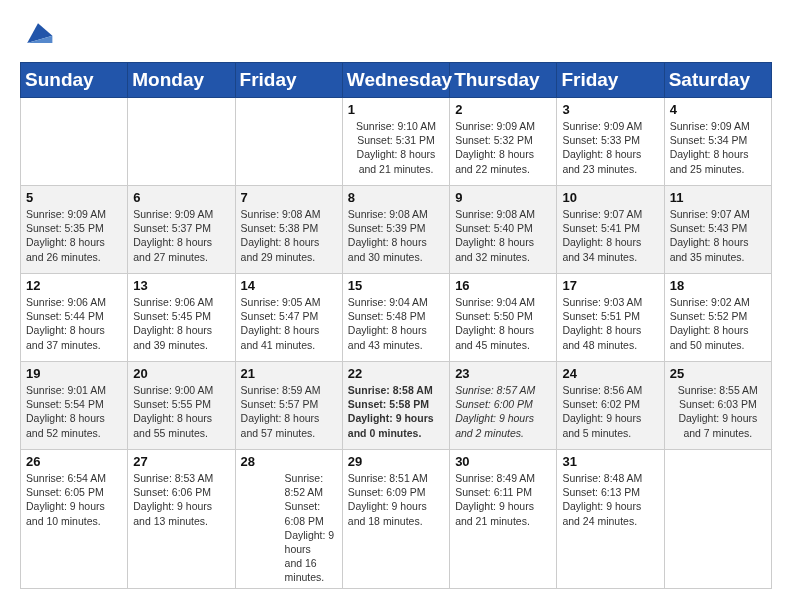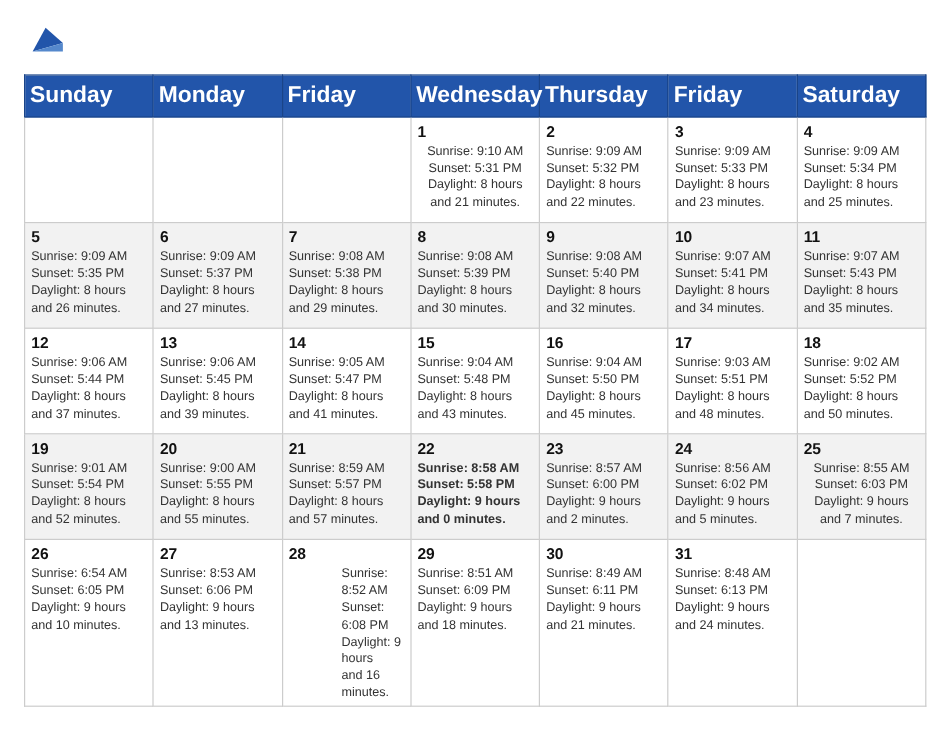--- a/index.html
+++ b/index.html
@@ -292,21 +292,21 @@
           </td>
           <td>
             <div class="day-number">22</div>
             <div class="day-info" style="white-space: pre-line; font-weight: bold;">Sunrise: 8:58 AM
 Sunset: 5:58 PM
 Daylight: 9 hours
 and 0 minutes.</div>
           </td>
           <td>
             <div class="day-number">23</div>
-            <div class="day-info" style="white-space: pre-line;">Sunrise: 8:57 AM
+            <div class="day-info" style="white-space: pre-line; font-style: italic;">Sunrise: 8:57 AM
 Sunset: 6:00 PM
 Daylight: 9 hours
 and 2 minutes.</div>
           </td>
           <td>
             <div class="day-number">24</div>
             <div class="day-info" style="white-space: pre-line;">Sunrise: 8:56 AM
 Sunset: 6:02 PM
 Daylight: 9 hours
 and 5 minutes.</div>

